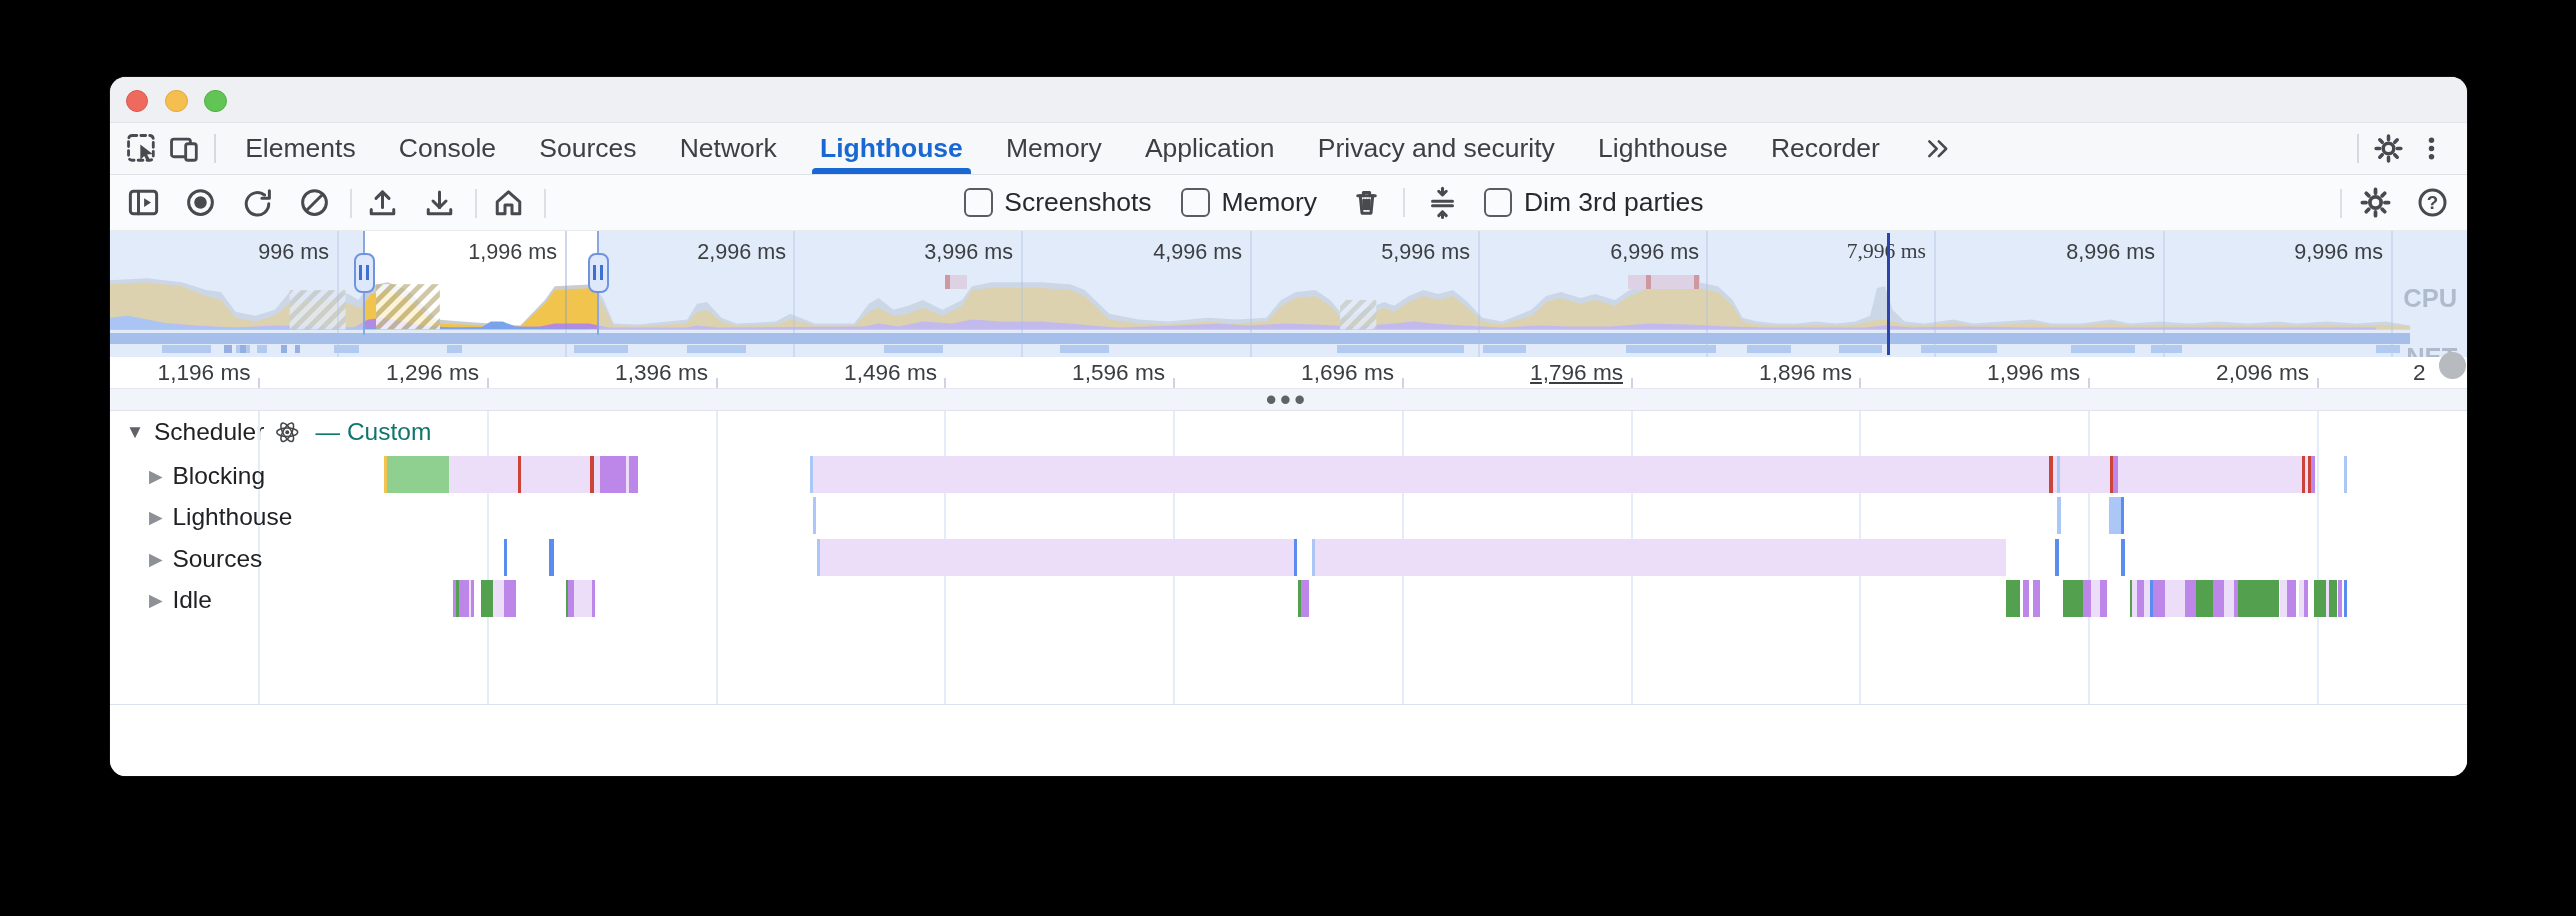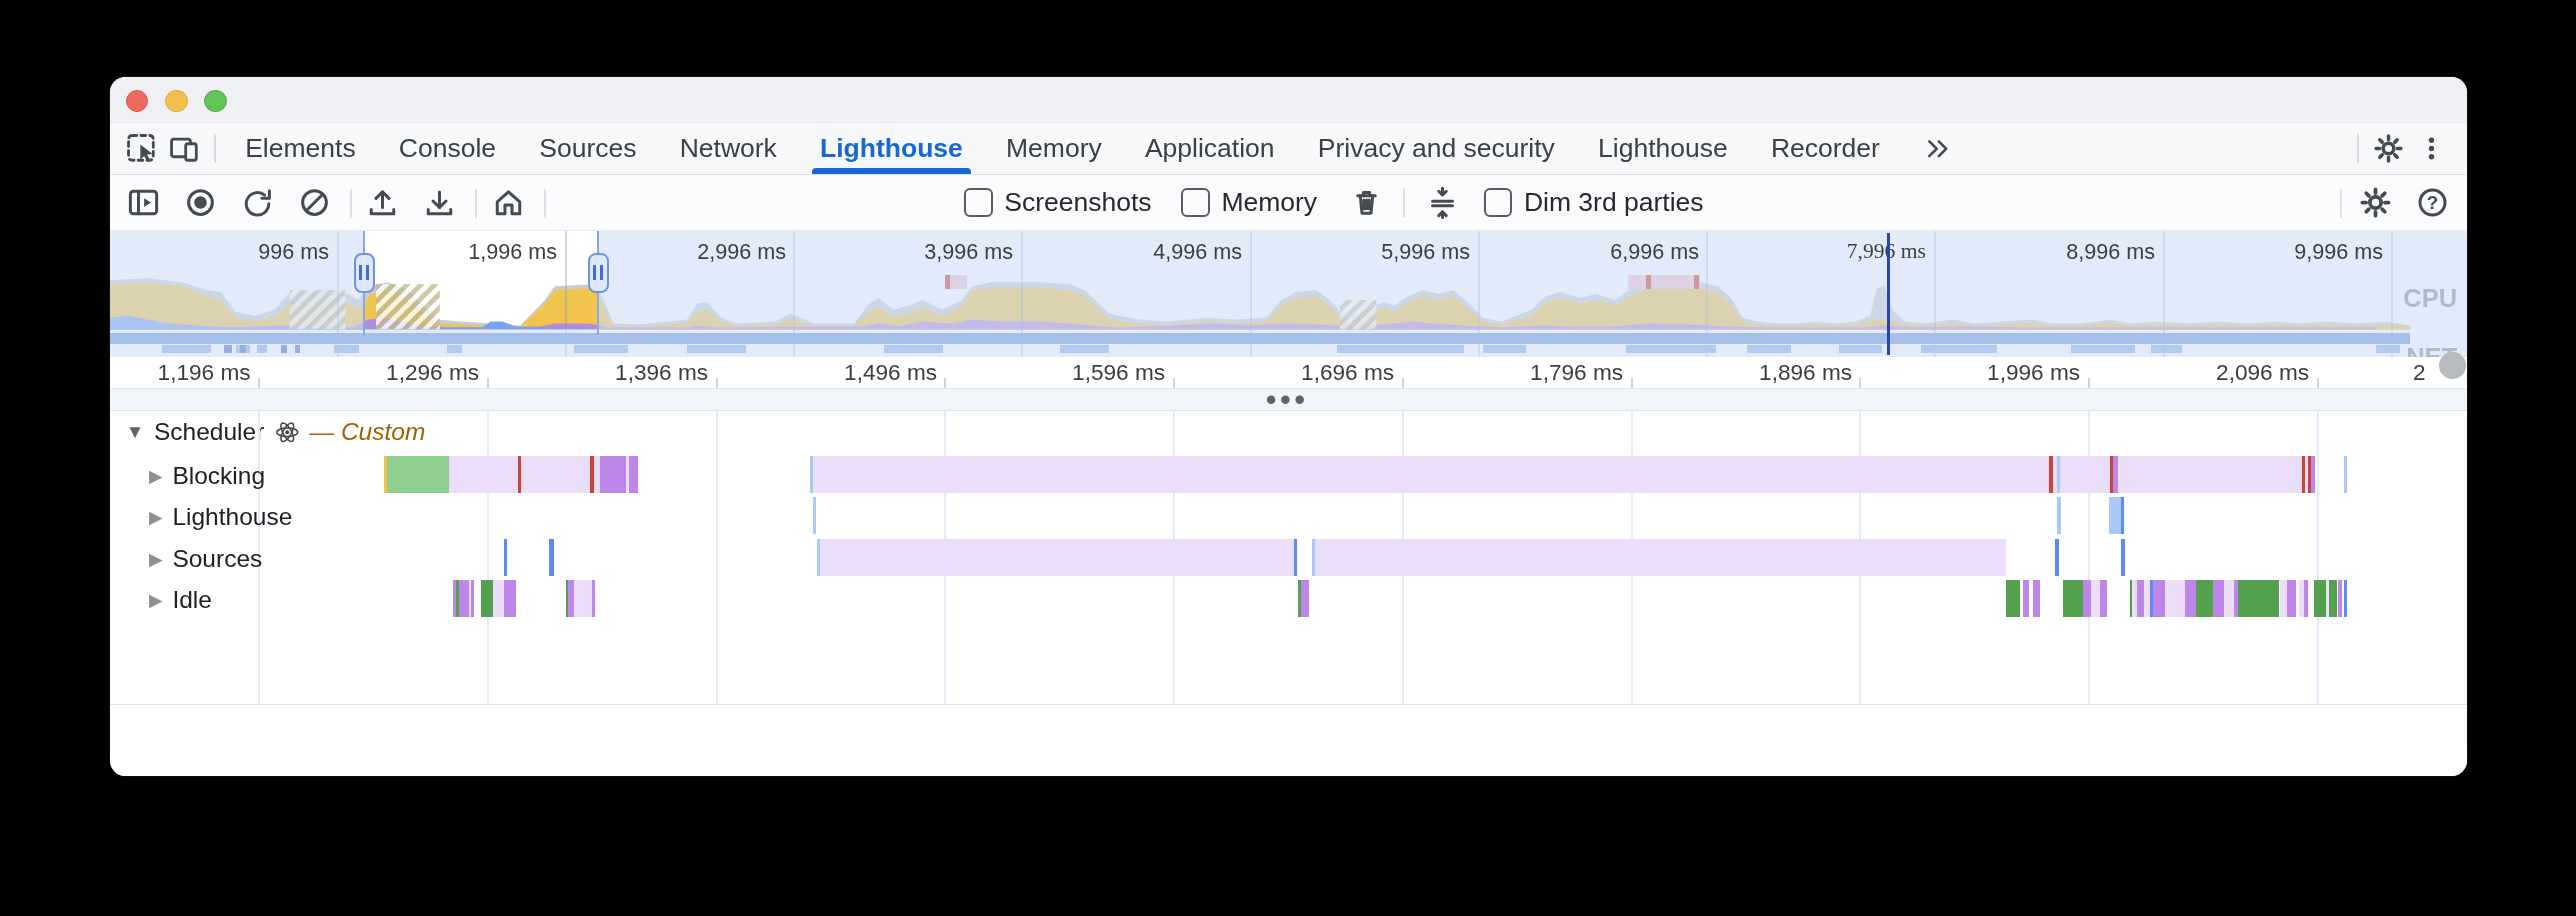--- a/index.html
+++ b/index.html
@@ -53,21 +53,21 @@
   
   .strip{position:absolute;left:0;top:312px;width:100%;height:20.6px;background:#f1f4fa;border-bottom:1px solid #dfe3ee;}
   .strip .dots{position:absolute;left:1156px;top:-5.9px;font-size:29.5px;letter-spacing:3.9px;color:#5f6368;font-weight:700;}
   
   .tracks{position:absolute;left:0;top:334px;width:100%;height:293px;background:#fff;border-bottom:2px solid #dbe1ef;}
   .tr-grid{position:absolute;top:0;height:293px;width:2px;background:#e4ecf9;}
   .track-header{position:absolute;left:15.7px;top:6.9px;display:flex;align-items:center;font-size:24.5px;color:#202124;}
   .tri-down{color:#5f6368;font-size:18.7px;margin-right:9.8px;}
   .tri-right{color:#8d9196;font-size:17.7px;margin-right:9.8px;}
   .row-label{position:absolute;left:39px;display:flex;align-items:center;font-size:24.5px;color:#202124;}
-  .suffix{font-style:italic;color:#a16207;margin-left:9px;}
+  .suffix{color:#0f766e;margin-left:15px;}
   .bar{position:absolute;height:37px;}
   .bottom-area{position:absolute;left:0;top:628px;width:100%;height:71px;background:#fff;}
 </style>
 </head>
 <body>
 
 <div class="win">
 
   <div class="titlebar">
     <div class="light red"></div>
@@ -329,21 +329,21 @@
       <div class="ruler-label" style="left: 202px;">1,296 ms</div>
       <div class="ruler-tick" style="left: 377px;"></div>
       <div class="ruler-label" style="left: 431px;">1,396 ms</div>
       <div class="ruler-tick" style="left: 606px;"></div>
       <div class="ruler-label" style="left: 660px;">1,496 ms</div>
       <div class="ruler-tick" style="left: 834px;"></div>
       <div class="ruler-label" style="left: 888px;">1,596 ms</div>
       <div class="ruler-tick" style="left: 1063px;"></div>
       <div class="ruler-label" style="left: 1117px;">1,696 ms</div>
       <div class="ruler-tick" style="left: 1292px;"></div>
-      <div class="ruler-label" style="left: 1346px;">1,796 ms</div>
+      <div class="ruler-label" style="left: 1346px; text-decoration: underline;">1,796 ms</div>
       <div class="ruler-tick" style="left: 1521px;"></div>
       <div class="ruler-label" style="left: 1575px;">1,896 ms</div>
       <div class="ruler-tick" style="left: 1749px;"></div>
       <div class="ruler-label" style="left: 1803px;">1,996 ms</div>
       <div class="ruler-tick" style="left: 1978px;"></div>
       <div class="ruler-label" style="left: 2032px;">2,096 ms</div>
       <div class="ruler-tick" style="left: 2207px;"></div>
     </div>
 
   <div class="strip">

